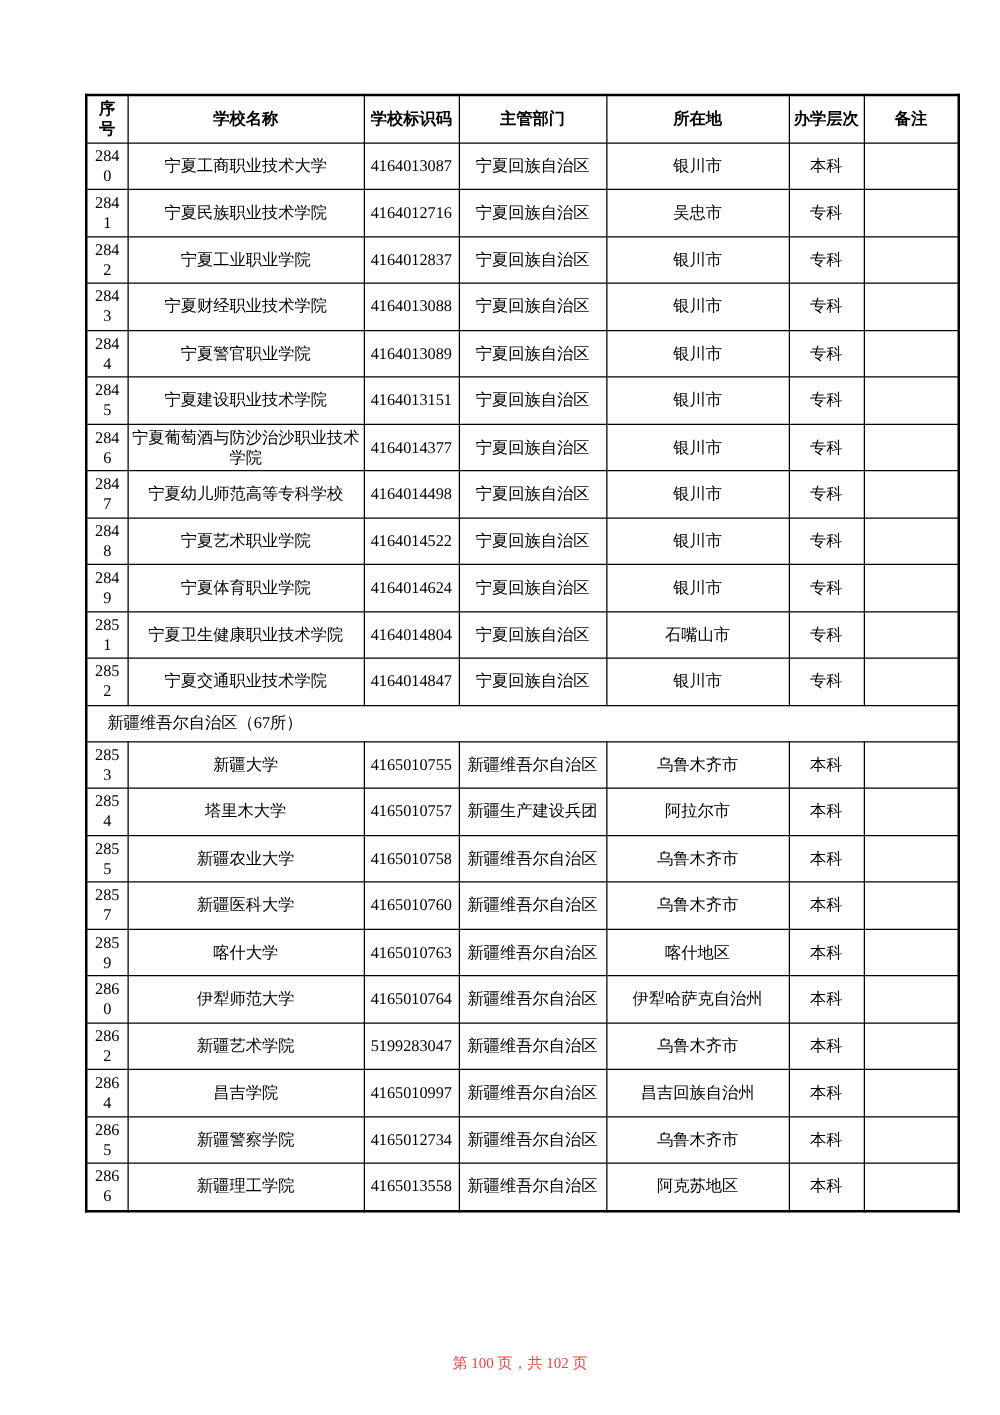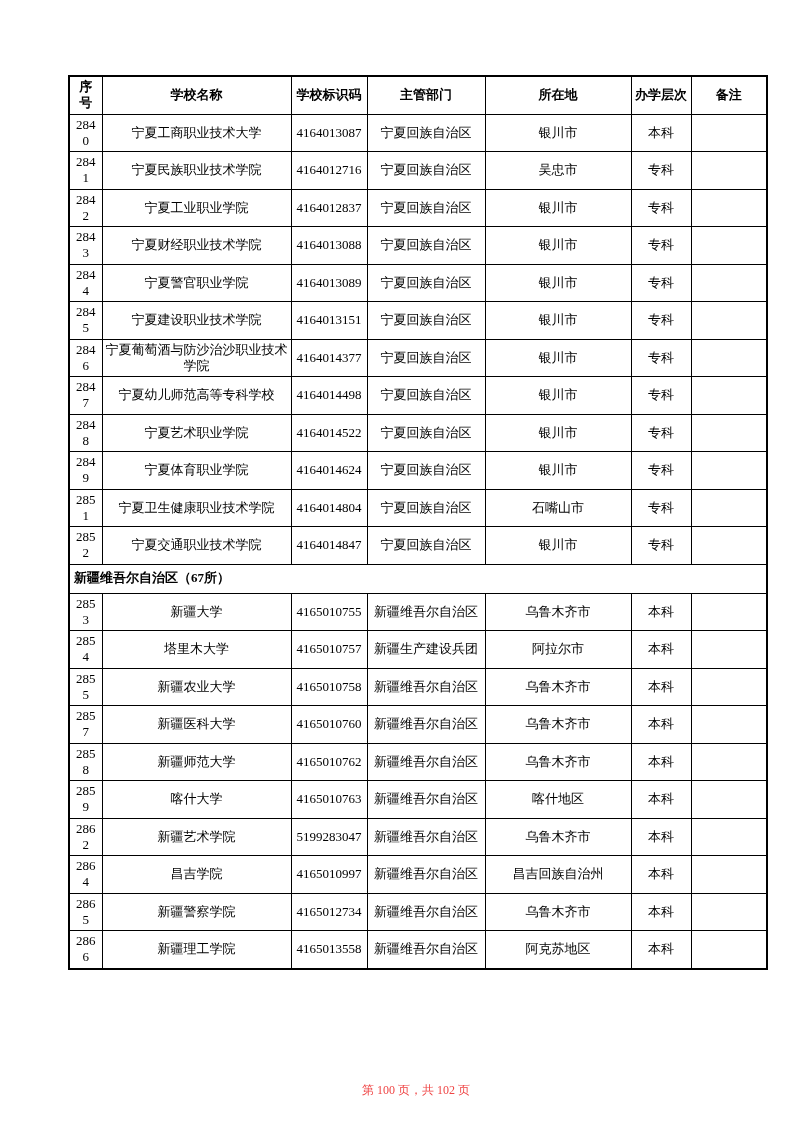--- a/index.html
+++ b/index.html
@@ -36,22 +36,22 @@
     line-height: 1.25;
     height: 30px;
     word-break: break-all;
   }
   table.school-table th {
     font-weight: bold;
     height: 30px;
   }
   table.school-table td.section-cell {
     text-align: left;
-    font-weight: bold;
-    padding-left: 4px;
+    font-weight: normal;
+    padding-left: 16px;
     height: 24px;
   }
   .page-footer {
     position: absolute;
     left: 0;
     top: 1082px;
     width: 100%;
     text-align: center;
     font-size: 12px;
     color: #ef4444;
@@ -225,38 +225,38 @@
         <tr>
           <td>2857</td>
           <td>新疆医科大学</td>
           <td>4165010760</td>
           <td>新疆维吾尔自治区</td>
           <td>乌鲁木齐市</td>
           <td>本科</td>
           <td></td>
         </tr>
         <tr>
-          <td>2858</td>
-          <td>新疆师范大学</td>
-          <td>4165010762</td>
-          <td>新疆维吾尔自治区</td>
-          <td>乌鲁木齐市</td>
-          <td>本科</td>
-          <td></td>
-        </tr>
-        <tr>
           <td>2859</td>
           <td>喀什大学</td>
           <td>4165010763</td>
           <td>新疆维吾尔自治区</td>
           <td>喀什地区</td>
           <td>本科</td>
           <td></td>
         </tr>
         <tr>
+          <td>2860</td>
+          <td>伊犁师范大学</td>
+          <td>4165010764</td>
+          <td>新疆维吾尔自治区</td>
+          <td>伊犁哈萨克自治州</td>
+          <td>本科</td>
+          <td></td>
+        </tr>
+        <tr>
           <td>2862</td>
           <td>新疆艺术学院</td>
           <td>5199283047</td>
           <td>新疆维吾尔自治区</td>
           <td>乌鲁木齐市</td>
           <td>本科</td>
           <td></td>
         </tr>
         <tr>
           <td>2864</td>

